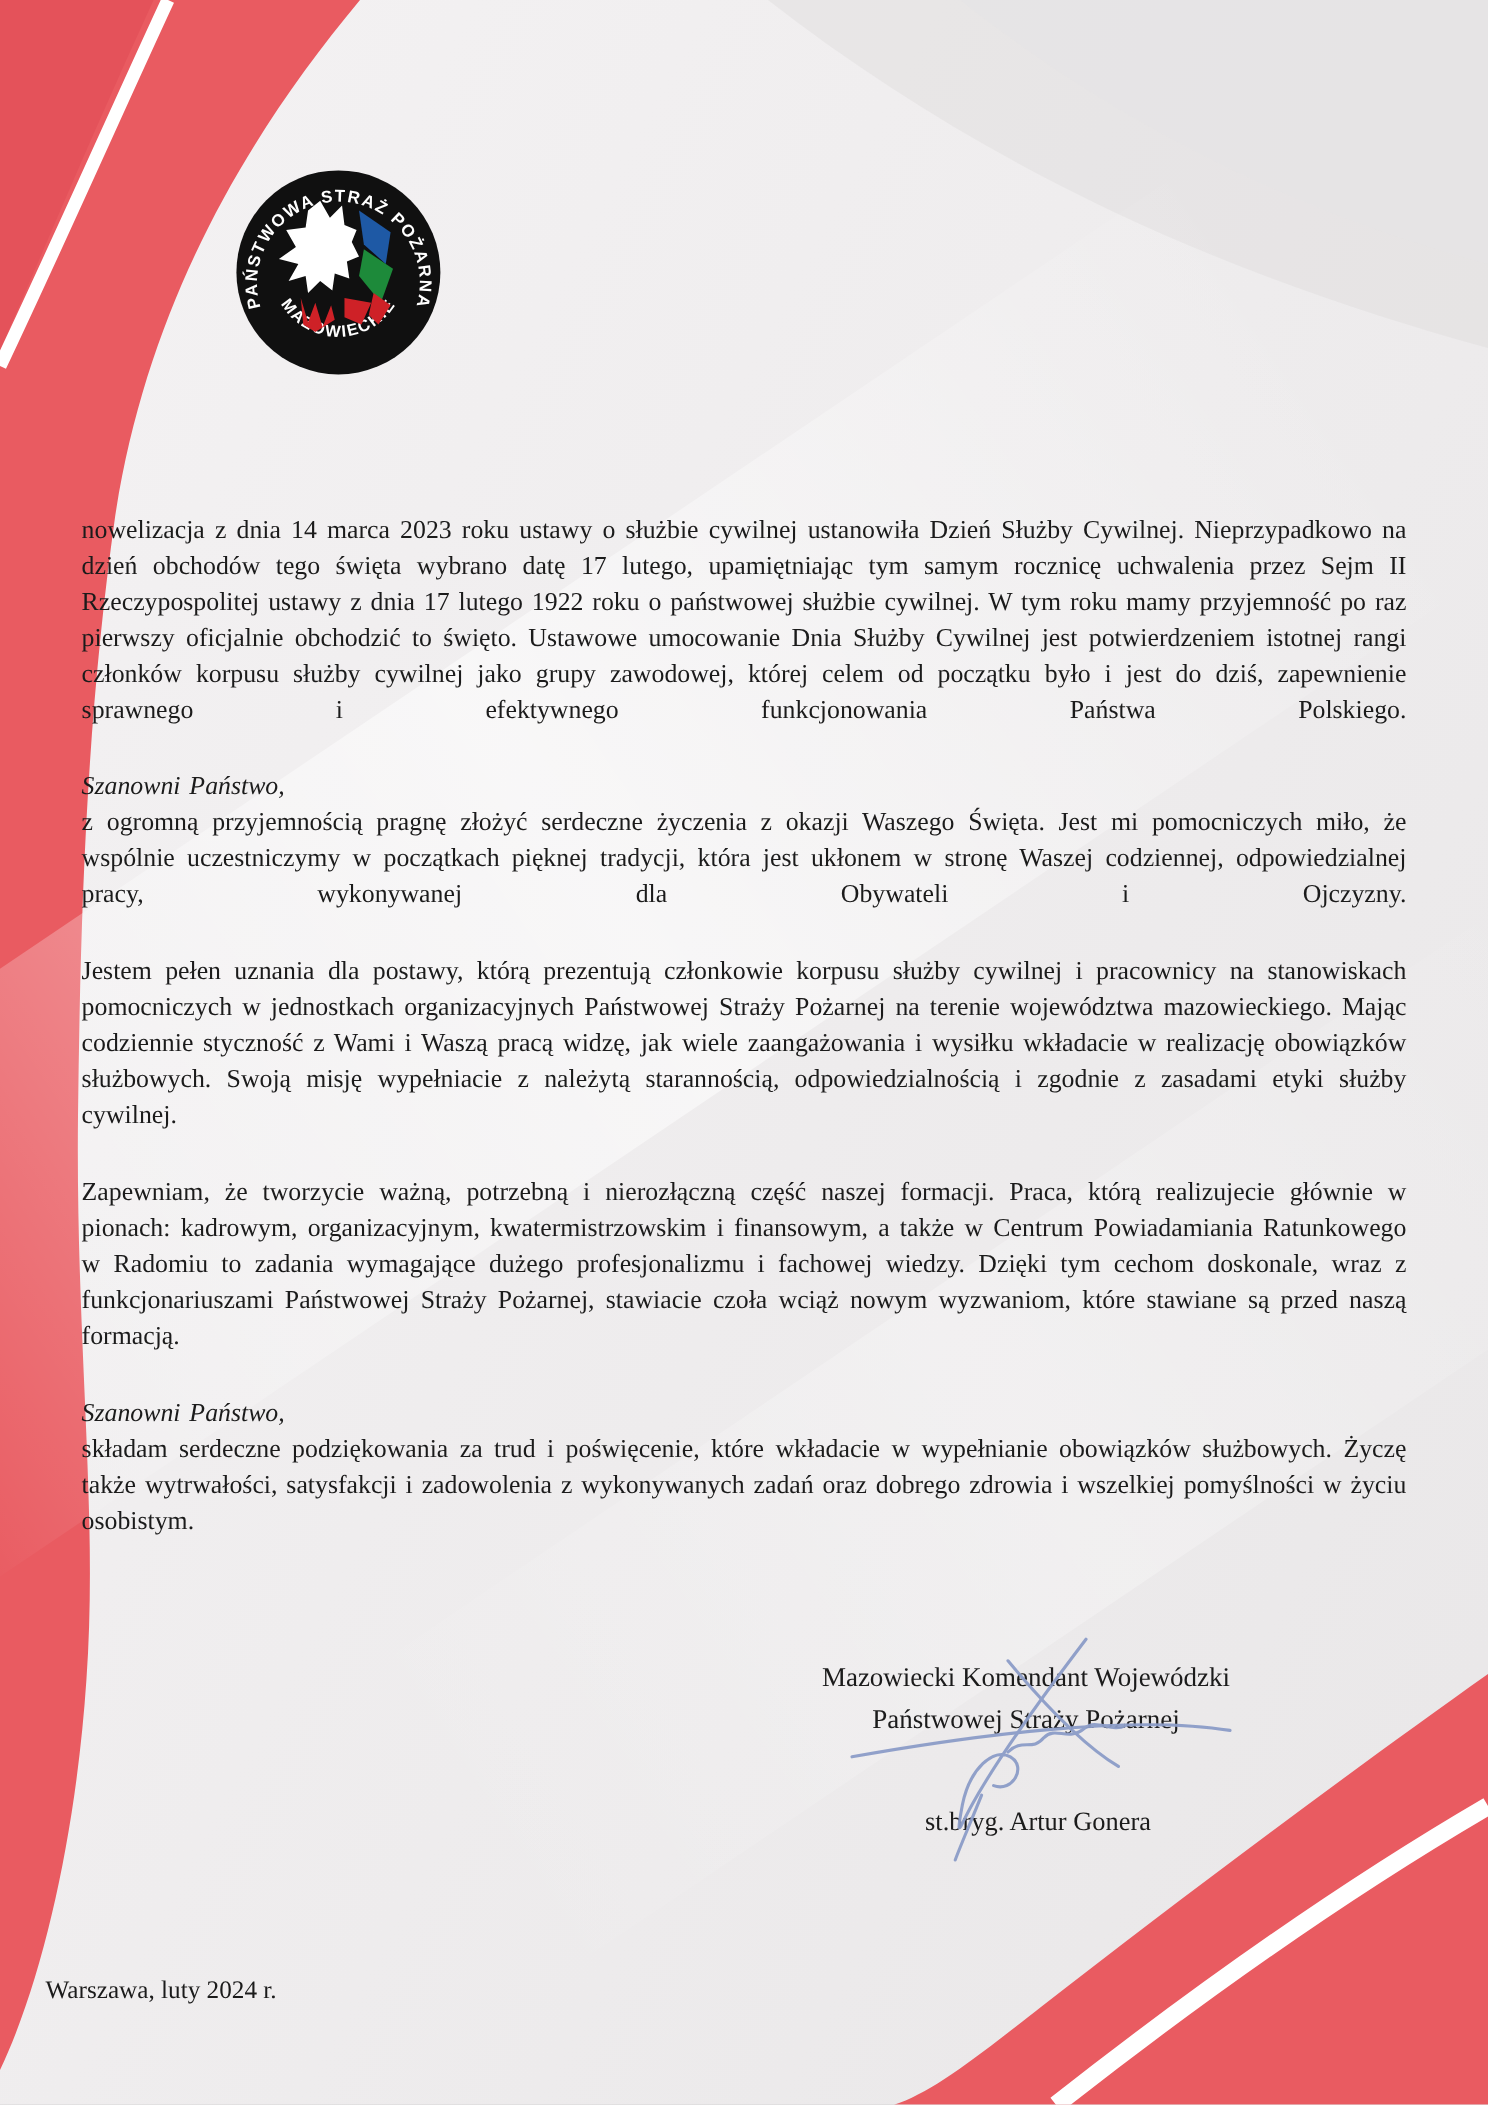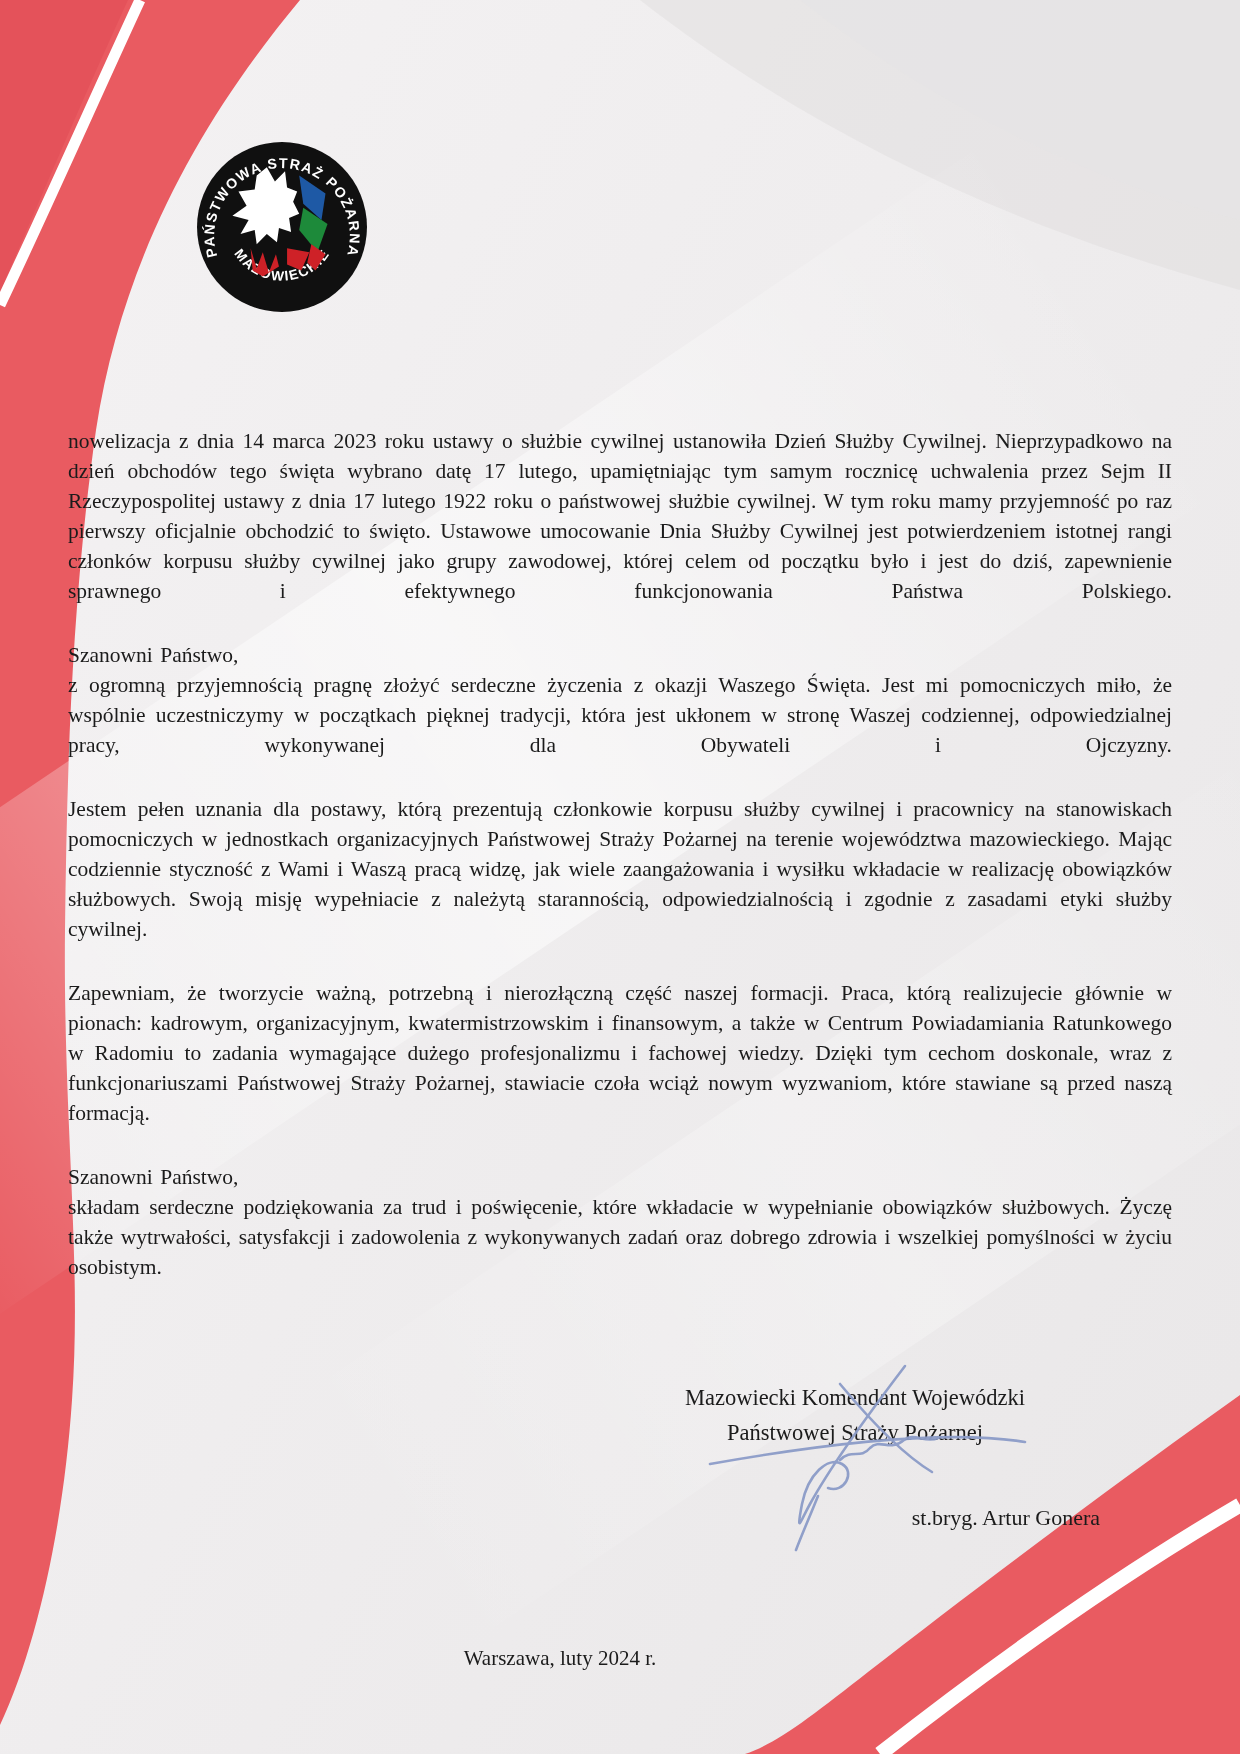--- a/index.html
+++ b/index.html
@@ -25,35 +25,35 @@
   .header-block{
     position:absolute;left:505px;top:178px;width:640px;z-index:2;
     font-weight:bold;font-size:22.5px;line-height:41px;letter-spacing:.2px;
   }
 
   .body-block{
     position:absolute;left:68px;top:426px;width:1104px;z-index:2;
     font-size:21.5px;line-height:30px;word-spacing:2px;
   }
   .body-par{margin:0 0 34px 0;text-align:justify;text-align-last:justify;}
-  .salutation{margin:0;text-align:left;}
+  .salutation{margin:0;text-align:left;font-style:italic;}
 
   .sig-title{
     position:absolute;left:620px;top:1380px;width:470px;z-index:2;
     text-align:center;font-size:22.5px;line-height:35px;
   }
   .sig-name{
     position:absolute;left:630px;top:1505px;width:470px;z-index:2;
-    text-align:right;font-size:22px;
+    text-align:center;font-size:22px;
   }
   .sig-scribble{position:absolute;left:690px;top:1352px;width:350px;height:205px;z-index:3;}
 
   .footer-date{
     position:absolute;left:0;top:1646px;width:1120px;z-index:2;
-    text-align:center;font-size:21px;
+    text-align:left;font-size:21px;padding-left:38px;
   }
 </style>
 </head>
 <body>
 
 <div class="page">
 
   <svg class="bg-svg" viewBox="0 0 1240 1754" preserveAspectRatio="none" aria-hidden="true">
 
     <path d="M 640,0 C 820,140 1020,230 1240,290 L 1240,0 Z" fill="#dddbdc" opacity="0.45"></path>

